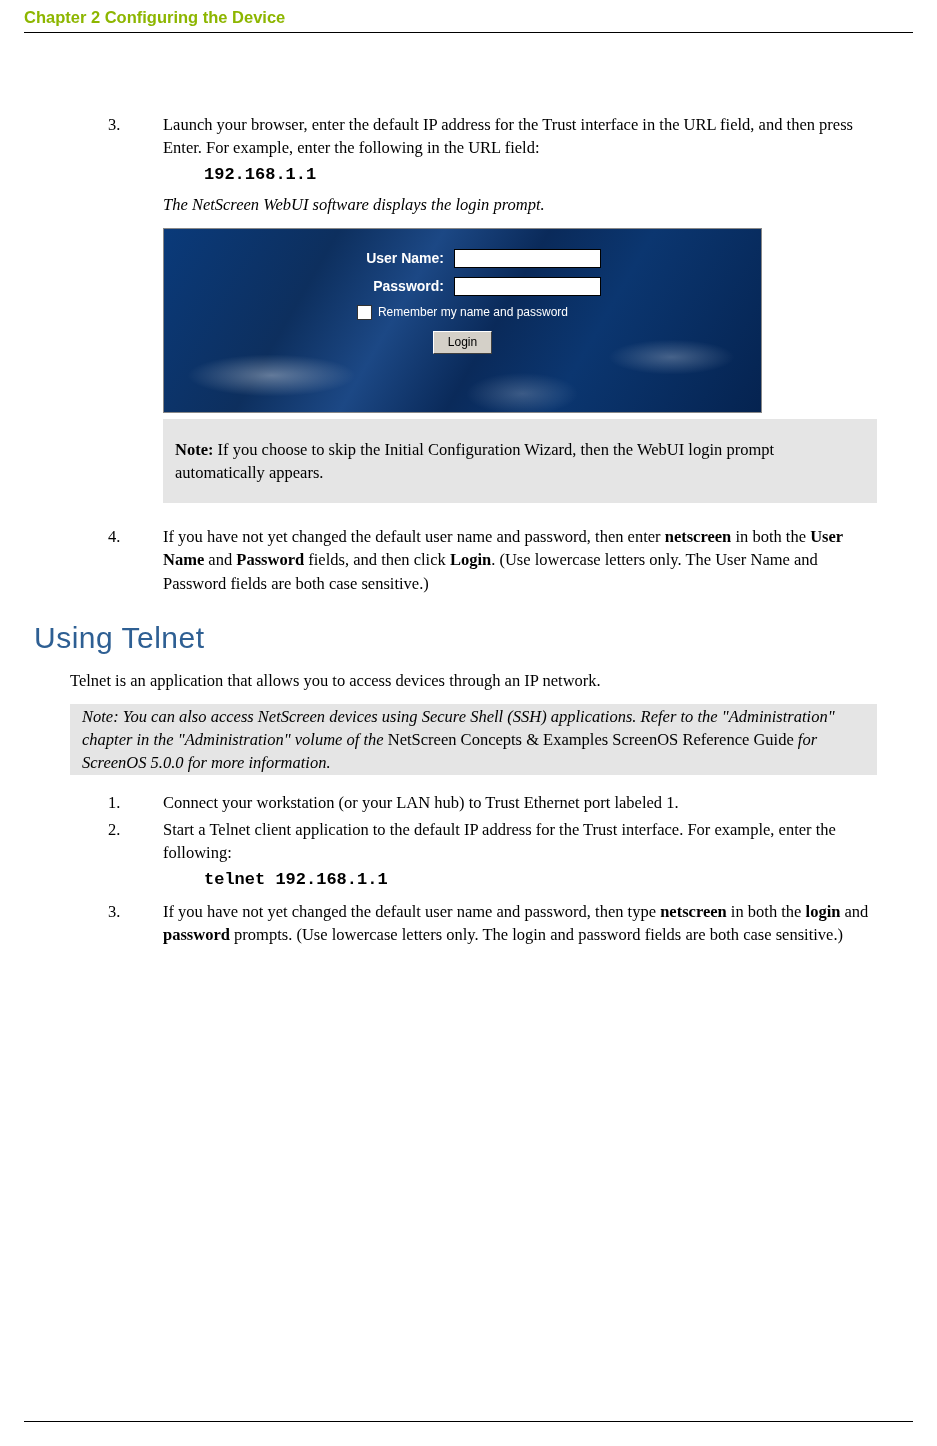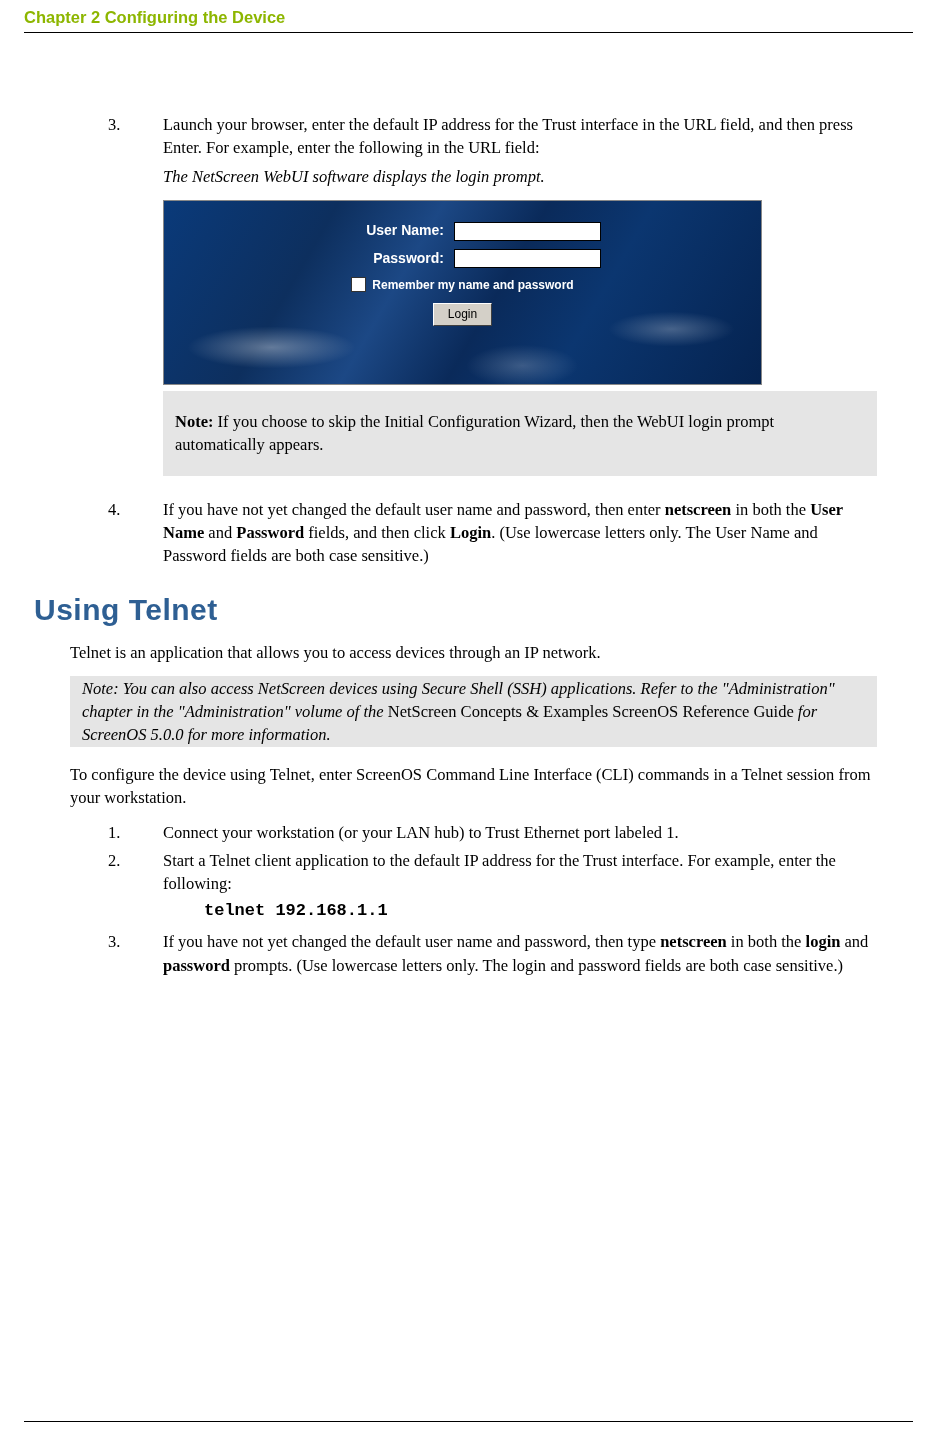--- a/index.html
+++ b/index.html
@@ -99,21 +99,20 @@
       height: 17px;
       background: #fff;
       border: 1px solid #000;
     }
     .checkbox-row {
       display: flex;
       align-items: center;
       justify-content: center;
       margin: 8px 0 10px 0;
       gap: 6px;
-      font-weight: bold;
     }
     .fake-checkbox {
       width: 13px;
       height: 13px;
       background: #fff;
       border: 1px solid #333;
       flex-shrink: 0;
     }
     .login-btn-row {
       text-align: center;
@@ -136,21 +135,21 @@
     }
     .note-box .note-lead {
       font-weight: bold;
     }
     .note-roman {
       font-style: normal;
     }
     .section-heading {
       color: #2e5f93;
       font-family: Verdana, Arial, sans-serif;
-      font-weight: bold;
+      font-weight: normal;
       font-size: 30px;
       margin: 22px 0 10px -36px;
       letter-spacing: 0.5px;
     }
     .body-para {
       margin: 8px 0 12px 0;
     }
     .note-box-wide {
       background: #e5e5e5;
       padding: 1px 12px;
@@ -184,20 +183,21 @@
   <span>Chapter 2 Configuring the Device</span>
 </div>
 <hr class="header-rule">
 
 <div class="content">
 
   <div class="ol-item">
     <div class="ol-num">3.</div>
     <div class="ol-body">
       <span>Launch your browser, enter the default IP address for the Trust interface in the URL field, and then press Enter. For example, enter the following in the URL field:</span>
+      <div class="code-block">192.168.1.1</div>
       <div class="after-step">The NetScreen WebUI software displays the login prompt.</div>
 
       <div class="screenshot">
         <div class="form-area">
           <div class="form-row">
             <div class="form-label">User Name:</div>
             <div class="form-input" title=""></div>
           </div>
           <div class="form-row">
             <div class="form-label">Password:</div>
@@ -227,21 +227,20 @@
   </div>
 
   <h2 class="section-heading">Using Telnet</h2>
 
   <div class="body-para">Telnet is an application that allows you to access devices through an IP network.</div>
 
   <div class="note-box-wide">
     <span class="note-lead">Note:</span><span> You can also access NetScreen devices using Secure Shell (SSH) applications. Refer to the "Administration" chapter in the "Administration" volume of the </span><span class="note-roman">NetScreen Concepts &amp; Examples ScreenOS Reference Guide</span><span> for ScreenOS 5.0.0 for more information.</span>
   </div>
 
-  <div class="body-para">To configure the device using Telnet, enter ScreenOS Command Line Interface (CLI) commands in a Telnet session from your workstation.</div>
 
   <div class="ol-item">
     <div class="ol-num">1.</div>
     <div class="ol-body">Connect your workstation (or your LAN hub) to Trust Ethernet port labeled 1.</div>
   </div>
 
   <div class="ol-item">
     <div class="ol-num">2.</div>
     <div class="ol-body">
       <span>Start a Telnet client application to the default IP address for the Trust interface. For example, enter the following:</span>

